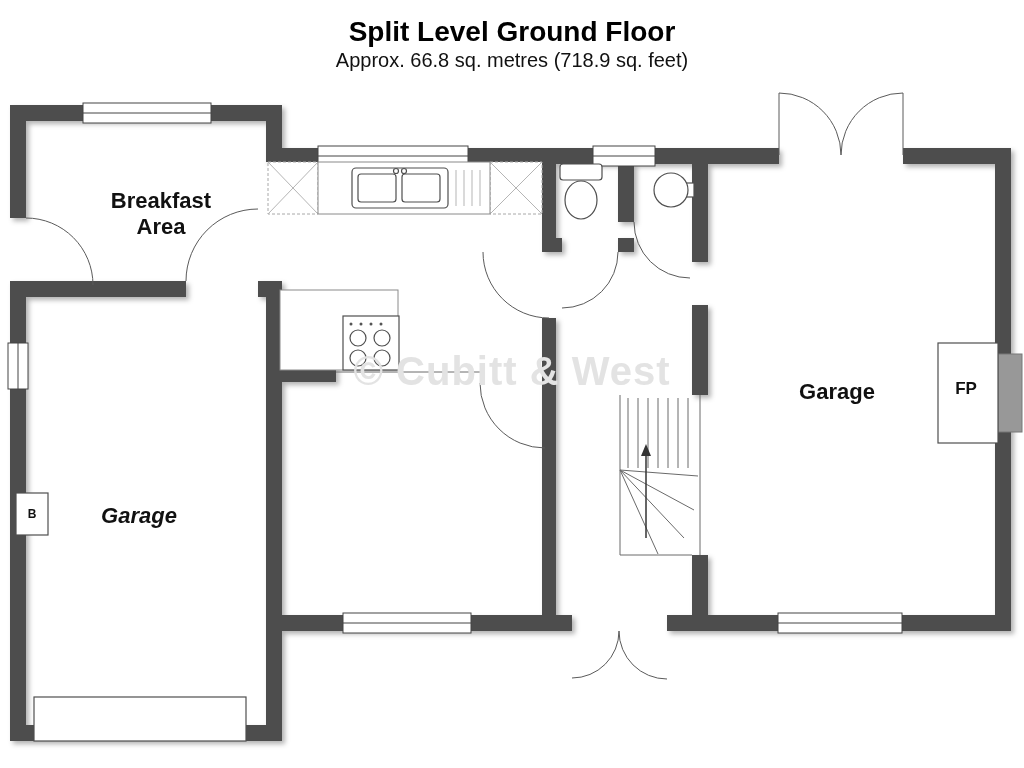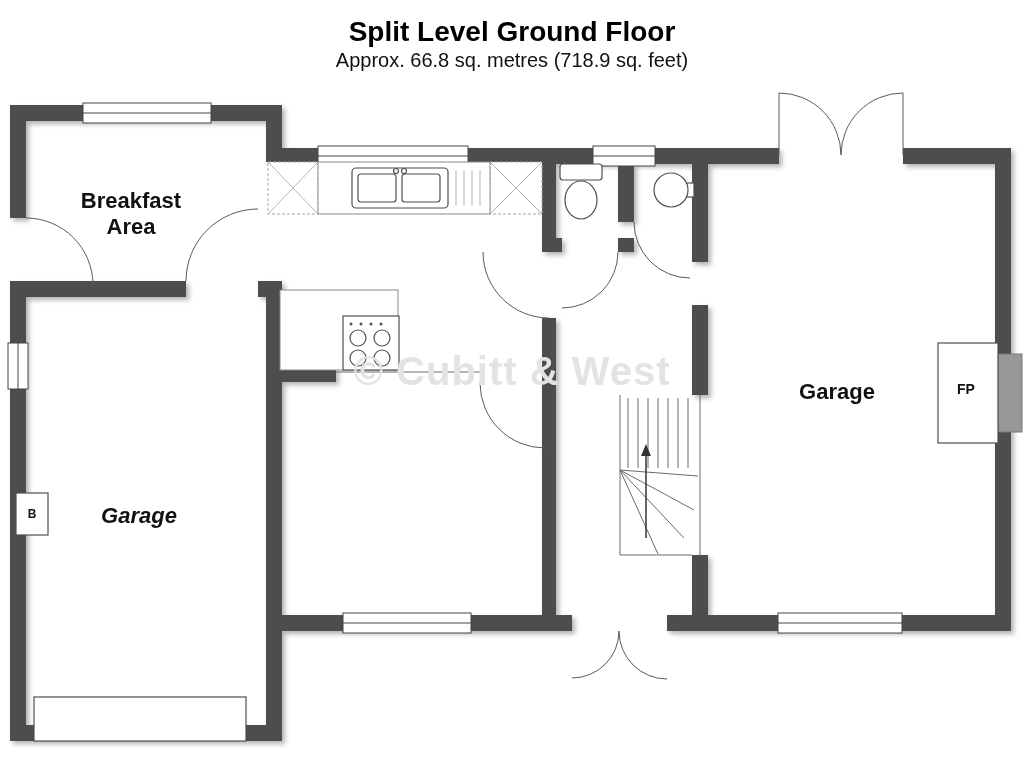--- a/index.html
+++ b/index.html
@@ -30,29 +30,29 @@
   .watermark{
     position:absolute;left:512px;top:371px;transform:translate(-50%,-50%);
     font-size:40px;font-weight:bold;color:var(--watermark);
     letter-spacing:1px;white-space:nowrap;pointer-events:none;
   }
   .room-label{
     position:absolute;transform:translate(-50%,-50%);
     font-weight:bold;font-size:22px;color:#111;
     text-align:center;white-space:pre-line;line-height:1.2;
   }
-  .label-breakfast{left:131px;top:214px;}
+  .label-breakfast{left:161px;top:214px;}
   .label-garage{left:139px;top:516px;font-style:italic;}
   .label-dining{left:406px;top:496px;}
   .label-lounge{left:837px;top:392px;}
   .marker-label{
     position:absolute;transform:translate(-50%,-50%);
     font-weight:bold;color:#111;text-align:center;
   }
-  .label-fp{left:966px;top:389px;font-size:14px;}
+  .label-fp{left:966px;top:389px;font-size:17px;}
   .label-b{left:32px;top:514px;font-size:12px;}
 
   
   .wall{fill:var(--wall);}
   .chimney{fill:#989898;stroke:#777;stroke-width:1;}
   .win{fill:#fff;stroke:var(--line);stroke-width:1;}
   .winline{stroke:var(--line);stroke-width:1;fill:none;}
   .fix{fill:#fff;stroke:#4f4f4f;stroke-width:1.2;}
   .counter{fill:#fff;stroke:#8a8a8a;stroke-width:1;}
   .thin{stroke:#6a6a6a;stroke-width:1;fill:none;}

